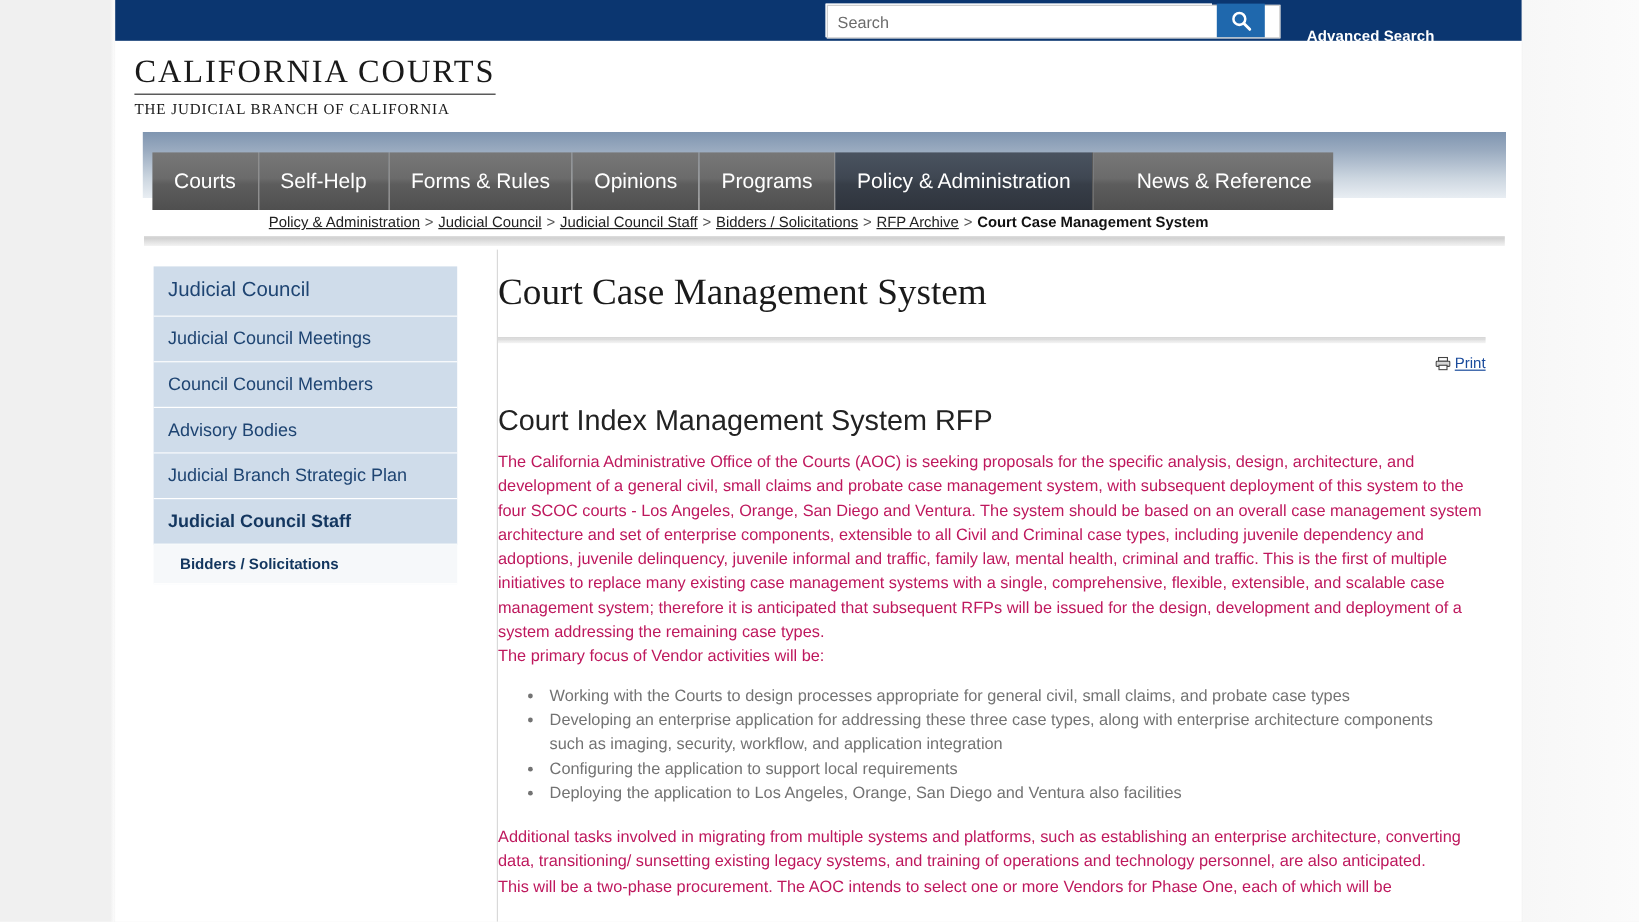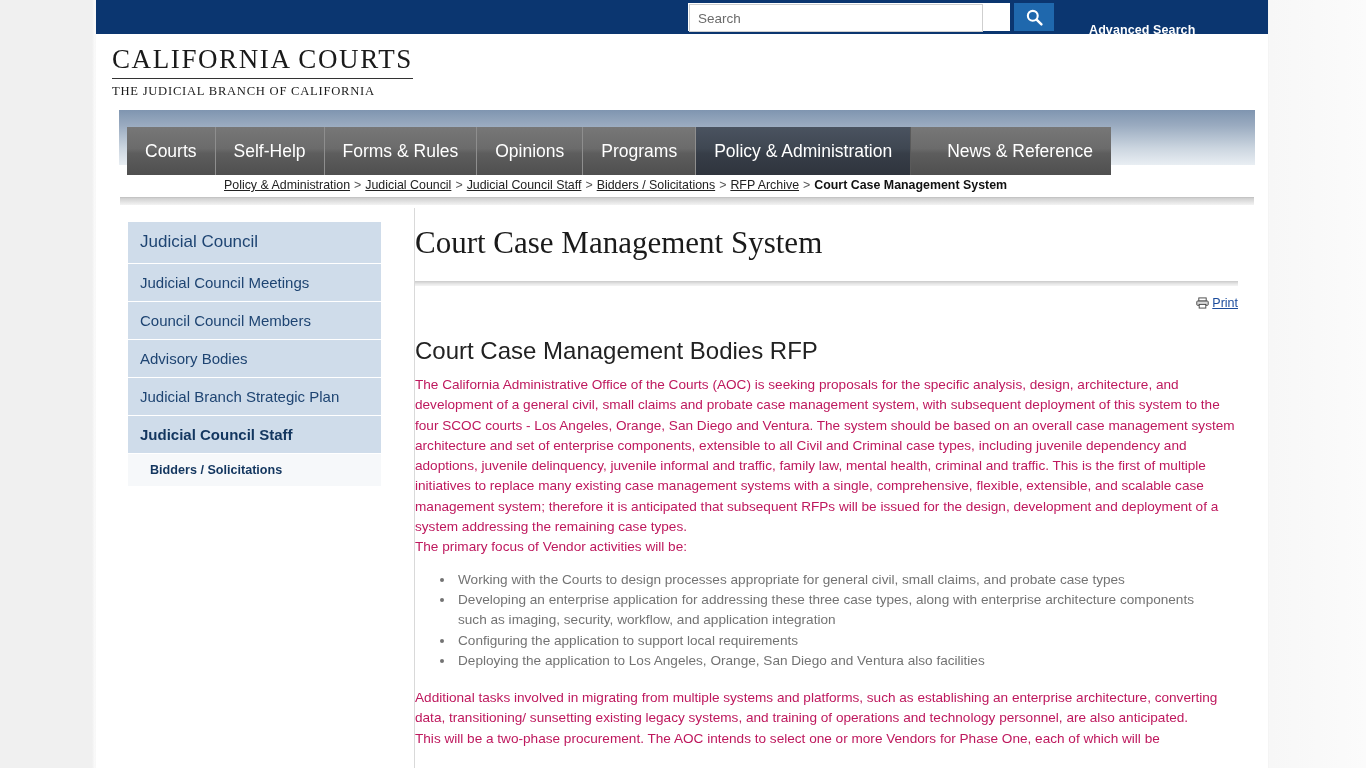--- a/index.html
+++ b/index.html
@@ -46,21 +46,21 @@
     top: 3px;
     width: 322px;
     height: 28px;
     background: #ffffff;
     border: 1px solid #ffffff;
     box-sizing: border-box;
   }
   .search-input {
     position: absolute;
     left: 0; top: 0;
-    width: 294px;
+    width: 378px;
     height: 28px;
     box-sizing: border-box;
     border: 1px solid #cfcfcf;
     background: #ffffff;
     font-family: "Liberation Sans", sans-serif;
     font-size: 13.5px;
     color: #555;
     padding: 0 8px;
     outline: none;
   }
@@ -340,21 +340,21 @@
       <div class="print-row">
         <span class="printer-icon">
           <svg width="13" height="12" viewBox="0 0 14 13">
             <rect x="3" y="1" width="8" height="3.4" fill="#ffffff" stroke="#444" stroke-width="1"></rect>
             <rect x="0.8" y="4.4" width="12.4" height="4.6" rx="0.8" fill="#d8d8d8" stroke="#444" stroke-width="1"></rect>
             <rect x="3.4" y="8" width="7.2" height="4" fill="#ffffff" stroke="#444" stroke-width="1"></rect>
           </svg>
         </span><a class="print-link">Print</a>
       </div>
 
-      <h2 class="h2">Court Case Management Bodies RFP</h2>
+      <h2 class="h2">Court Index Management System RFP</h2>
 
       <p class="body-p">The California Administrative Office of the Courts (AOC) is seeking proposals for the specific analysis, design, architecture, and development of a general civil, small claims and probate case management system, with subsequent deployment of this system to the four SCOC courts - Los Angeles, Orange, San Diego and Ventura. The system should be based on an overall case management system architecture and set of enterprise components, extensible to all Civil and Criminal case types, including juvenile dependency and adoptions, juvenile delinquency, juvenile informal and traffic, family law, mental health, criminal and traffic. This is the first of multiple initiatives to replace many existing case management systems with a single, comprehensive, flexible, extensible, and scalable case management system; therefore it is anticipated that subsequent RFPs will be issued for the design, development and deployment of a system addressing the remaining case types.</p>
       <p class="body-p">The primary focus of Vendor activities will be:</p>
 
       <ul class="bullets" id="bullets">
           <li>Working with the Courts to design processes appropriate for general civil, small claims, and probate case types</li>
           <li>Developing an enterprise application for addressing these three case types, along with enterprise architecture components such as imaging, security, workflow, and application integration</li>
           <li>Configuring the application to support local requirements</li>
           <li>Deploying the application to Los Angeles, Orange, San Diego and Ventura also facilities</li>
         </ul>

